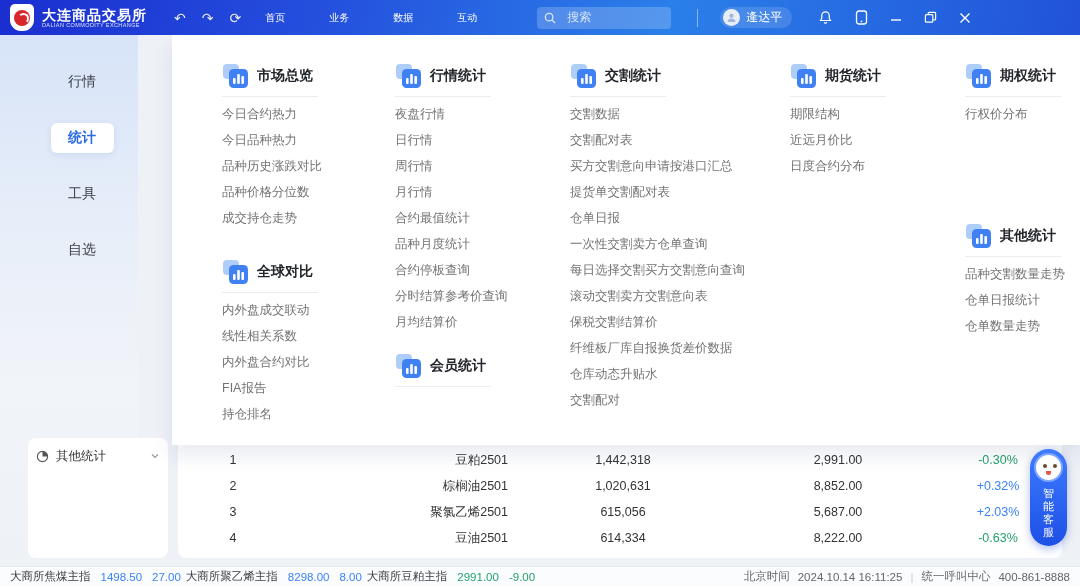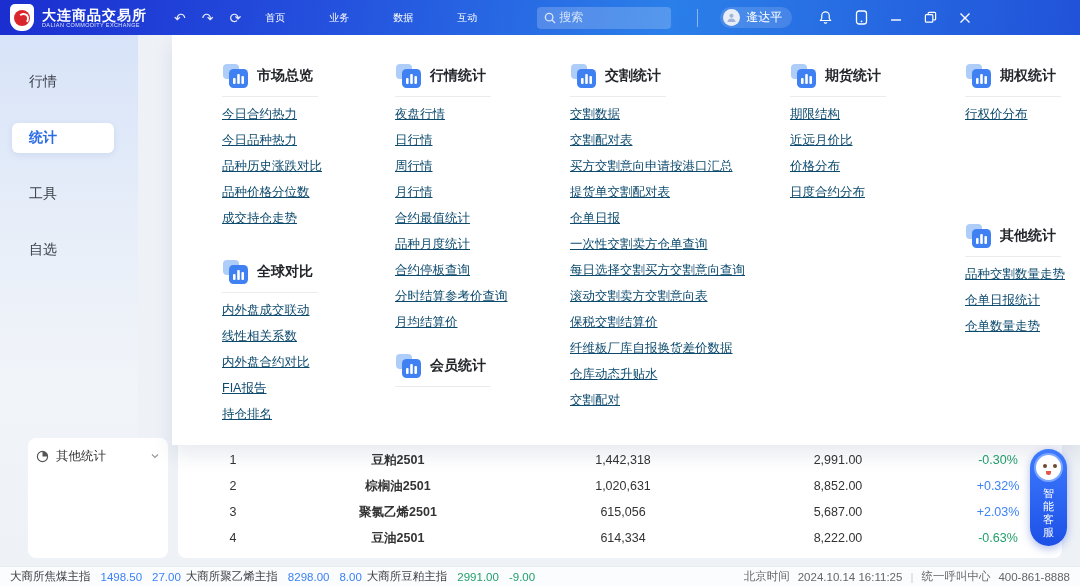--- a/index.html
+++ b/index.html
@@ -17,54 +17,54 @@
   .logo-swirl { width:16px; height:16px; border-radius:50%; background:#d9262c; position:relative; }
   .logo-swirl::after { content:""; position:absolute; left:4px; top:3px; width:7px; height:7px;
     border:2px solid #fff; border-left-color:transparent; border-bottom-color:transparent; border-radius:50%; }
   .logo-text .cn { font-size:14px; font-weight:bold; letter-spacing:1px; line-height:14px; white-space:nowrap; }
   .logo-text .en { font-size:5.5px; letter-spacing:.4px; opacity:.85; white-space:nowrap; }
   .hist-btns { display:flex; gap:16px; margin-left:2px; font-size:14px; opacity:.9; }
   .hist-btns span { cursor:pointer; }
   .topnav { display:flex; gap:44px; margin-left:24px; font-size:10px; }
   .topnav .nav-item { cursor:pointer; }
   .searchbox { margin-left:60px; width:134px; height:22px; border-radius:4px;
-    background:rgba(255,255,255,.20); display:flex; align-items:center; gap:3px; padding:0 7px;
+    background:rgba(255,255,255,.20); display:flex; align-items:center; gap:11px; padding:0 7px;
     font-size:12px; color:rgba(255,255,255,.75); }
   .tb-divider { width:1px; height:18px; background:rgba(255,255,255,.45); margin-left:26px; }
   .userchip { margin-left:22px; display:flex; align-items:center; gap:6px;
     background:rgba(255,255,255,.14); border-radius:12px; padding:2px 10px 2px 3px; font-size:12px; }
   .avatar { width:17px; height:17px; border-radius:50%; background:#e9eef6; display:flex;
     align-items:center; justify-content:center; }
   .tb-icons { display:flex; align-items:center; gap:22px; margin-left:26px; }
   .tb-icons svg { display:block; }
   .win-close { font-size:14px; }
   .tb-icon { cursor:pointer; display:flex; align-items:center; }
 
   
   .sidebar { position:absolute; top:35px; left:0; width:138px; height:531px;
-    background:linear-gradient(180deg,#d7e3f8 0%,#e7eef9 35%,#f1f4f9 65%,#eef1f6 100%); z-index:30; }
+    background:linear-gradient(180deg,#d7e3f8 0%,#e7eef9 35%,#f1f4f9 65%,#eef1f6 100%); z-index:30;padding-left:39px; }
   .side-item { margin:0 24px 0 12px; height:30px; display:flex; align-items:center;
     padding-left:17px; font-size:14px; color:#3a3f46; border-radius:6px; cursor:pointer; margin-bottom:26px; }
   .side-item:first-child { margin-top:32px; }
   .side-item.active { background:#fff; color:#2b6be6; font-weight:bold;
     box-shadow:0 2px 6px rgba(60,100,180,.12); }
 
   
   .under-left-card { position:absolute; left:28px; top:438px; width:140px; height:120px;
     background:#fff; border-radius:8px; z-index:31; }
   .under-left-head { display:flex; align-items:center; gap:7px; padding:10px 8px 0 8px;
     font-size:12.5px; color:#333; }
   .under-left-head .chev { margin-left:auto; color:#999; }
   .main-card { position:absolute; left:178px; top:437px; width:884px; height:121px;
     background:#fff; border-radius:8px; z-index:5; }
   .rank-table { position:absolute; left:0; top:10px; width:100%; }
   .t-row { display:grid; grid-template-columns:110px 220px 230px 200px 120px;
     height:26px; align-items:center; font-size:12.5px; color:#333; }
   .t-row .c-rank { text-align:center; }
-  .t-row .c-name { text-align:center;font-weight:bold; }
+  .t-row .c-name { text-align:right; }
   .t-row .c-vol, .t-row .c-price { text-align:center; }
   .t-row .c-chg { text-align:center; }
   .up { color:#3b82f6; } .down { color:#22a06b; }
 
   
   .mega { position:absolute; left:172px; top:35px; width:908px; height:410px; background:#fff;
     z-index:40; box-shadow:0 10px 18px rgba(40,60,110,.10); }
   .menu-col { position:absolute; top:28px; }
   .col-0 { left:50px;  width:165px; }
   .col-1 { left:223px; width:168px; }
@@ -72,22 +72,22 @@
   .col-3 { left:618px; width:160px; }
   .col-4 { left:793px; width:112px; }
   .m-section { margin-bottom:18px; }
   .col-0 .m-section:nth-child(2) { margin-top:28px; }
   .col-1 .m-section:nth-child(2) { margin-top:6px; }
   .col-4 .m-section:nth-child(2) { margin-top:96px; }
   .m-head { display:inline-flex; align-items:center; gap:8px; padding-bottom:7px;
     border-bottom:1px solid #ececec; min-width:96px; }
   .m-title { font-size:14px; font-weight:bold; color:#23262b; white-space:nowrap; }
   .m-items { margin-top:4px; }
-  .m-item { height:26px; display:flex; align-items:center; font-size:12.5px; color:#0c4a6e;
-    cursor:pointer; white-space:nowrap;text-decoration:underline; }
+  .m-item { height:26px; display:flex; align-items:center; font-size:12.5px; color:#737373;
+    cursor:pointer; white-space:nowrap; }
   .stat-ic { width:27px; height:26px; position:relative; flex:0 0 auto; }
 
   
   .service { position:absolute; left:1030px; top:449px; width:37px; height:97px; border-radius:19px;
     background:linear-gradient(180deg,#3e7bff,#1d50e6); z-index:45; display:flex; flex-direction:column;
     align-items:center; padding-top:4px; cursor:pointer; box-shadow:0 3px 8px rgba(30,70,200,.35); }
   .service .face { width:29px; height:29px; border-radius:50%; background:#fff; position:relative;
     border:2px solid #7da6ff; flex:0 0 auto; }
   .service .face::before { content:""; position:absolute; left:7px; top:9px; width:4px; height:4px;
     border-radius:50%; background:#6b4a2f; box-shadow:10px 0 0 #6b4a2f; }
@@ -334,21 +334,20 @@
                 <rect x="1" y="1" width="16" height="15" rx="4" fill="#aecdf9"></rect>
                 <rect x="7" y="6" width="19" height="19" rx="4.5" fill="#3f80f2"></rect>
                 <rect x="11" y="15" width="2.6" height="6" rx="1" fill="#fff"></rect>
                 <rect x="15.2" y="11" width="2.6" height="10" rx="1" fill="#fff"></rect>
                 <rect x="19.4" y="13" width="2.6" height="8" rx="1" fill="#fff"></rect>
               </svg></span>
             <span class="m-title">期货统计</span>
           </div><div class="m-items">
             <div class="m-item">期限结构</div>
             <div class="m-item">近远月价比</div>
-            <div class="m-item">价格分布</div>
             <div class="m-item">日度合约分布</div>
           </div></div>
       </div>
       <div class="menu-col col-4">
         <div class="m-section"><div class="m-head">
             <span class="stat-ic"><svg width="27" height="26" viewBox="0 0 27 26">
                 <rect x="1" y="1" width="16" height="15" rx="4" fill="#aecdf9"></rect>
                 <rect x="7" y="6" width="19" height="19" rx="4.5" fill="#3f80f2"></rect>
                 <rect x="11" y="15" width="2.6" height="6" rx="1" fill="#fff"></rect>
                 <rect x="15.2" y="11" width="2.6" height="10" rx="1" fill="#fff"></rect>

